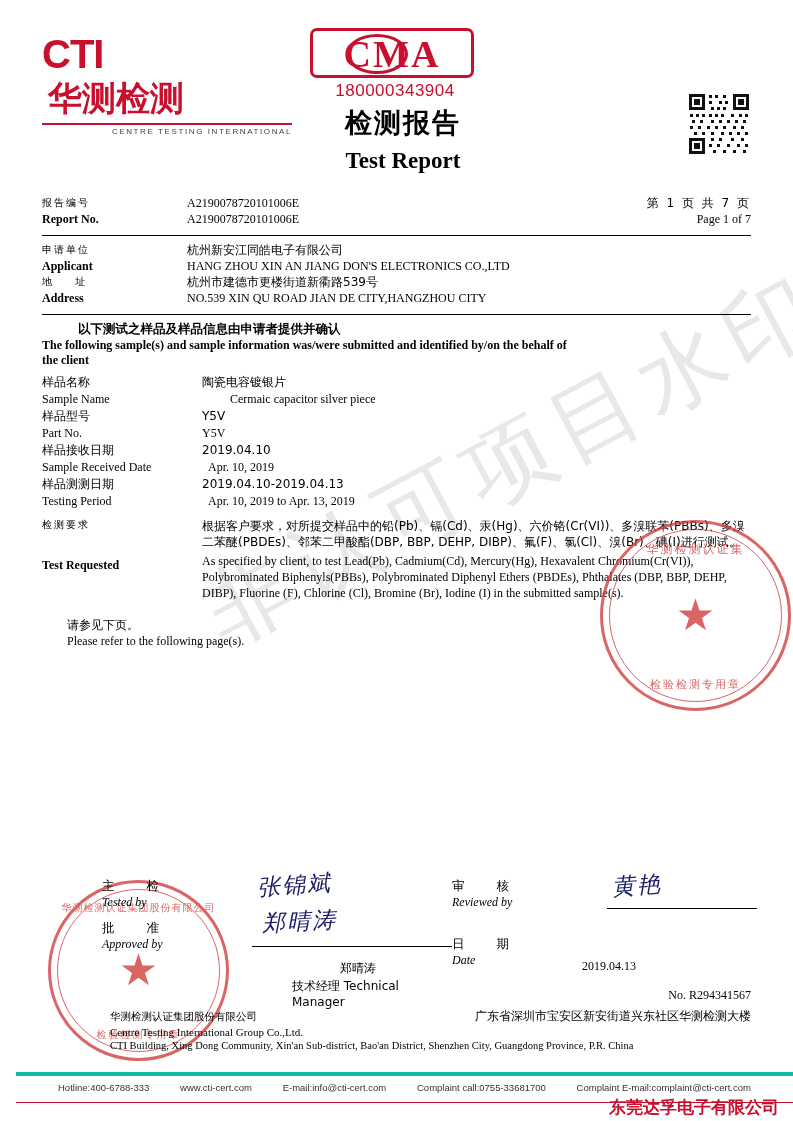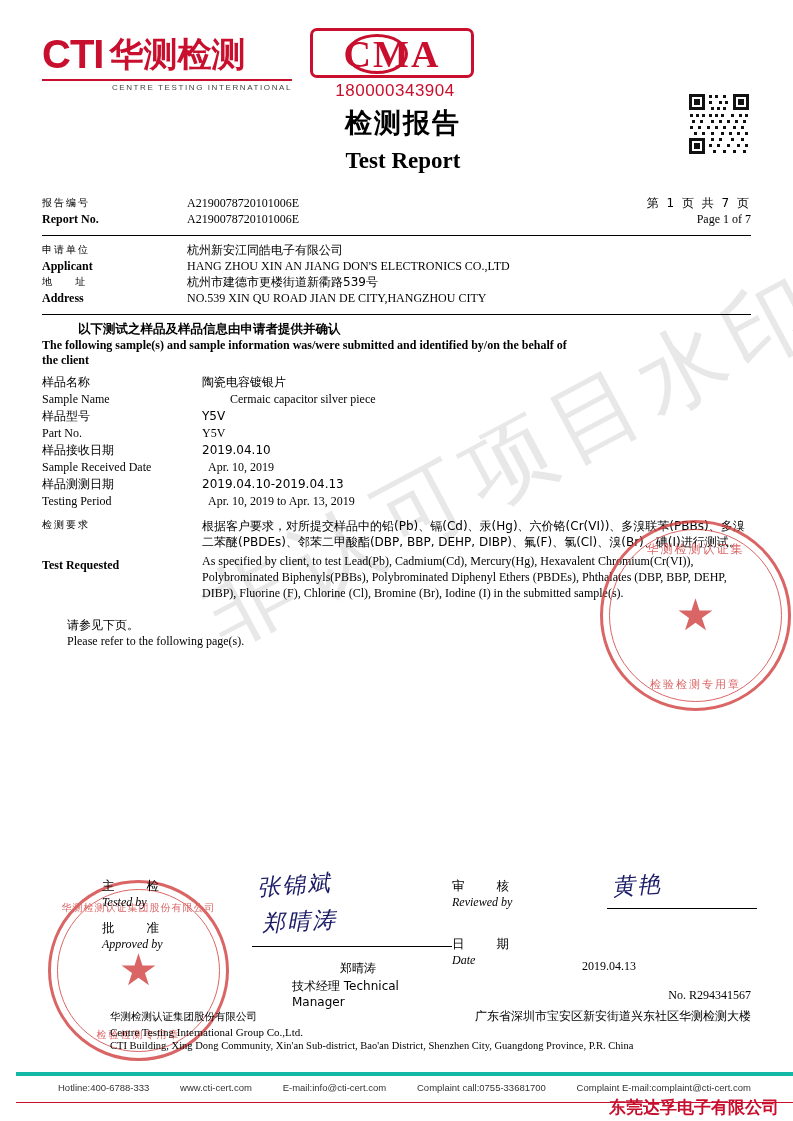--- a/index.html
+++ b/index.html
@@ -45,20 +45,21 @@
     color: #c8102e;
     font-family: "DejaVu Sans", sans-serif;
     font-weight: bold;
     font-size: 34px;
     line-height: 44px;
     margin-left: 6px;
   }
   .cti-row {
     display: flex;
     align-items: flex-start;
+    flex-direction: column;
   }
   .cti-rule {
     border-top: 2px solid #c8102e;
     margin-top: 3px;
     width: 250px;
   }
   .cti-sub {
     color: #444;
     font-family: "Liberation Sans", sans-serif;
     font-size: 8px;

